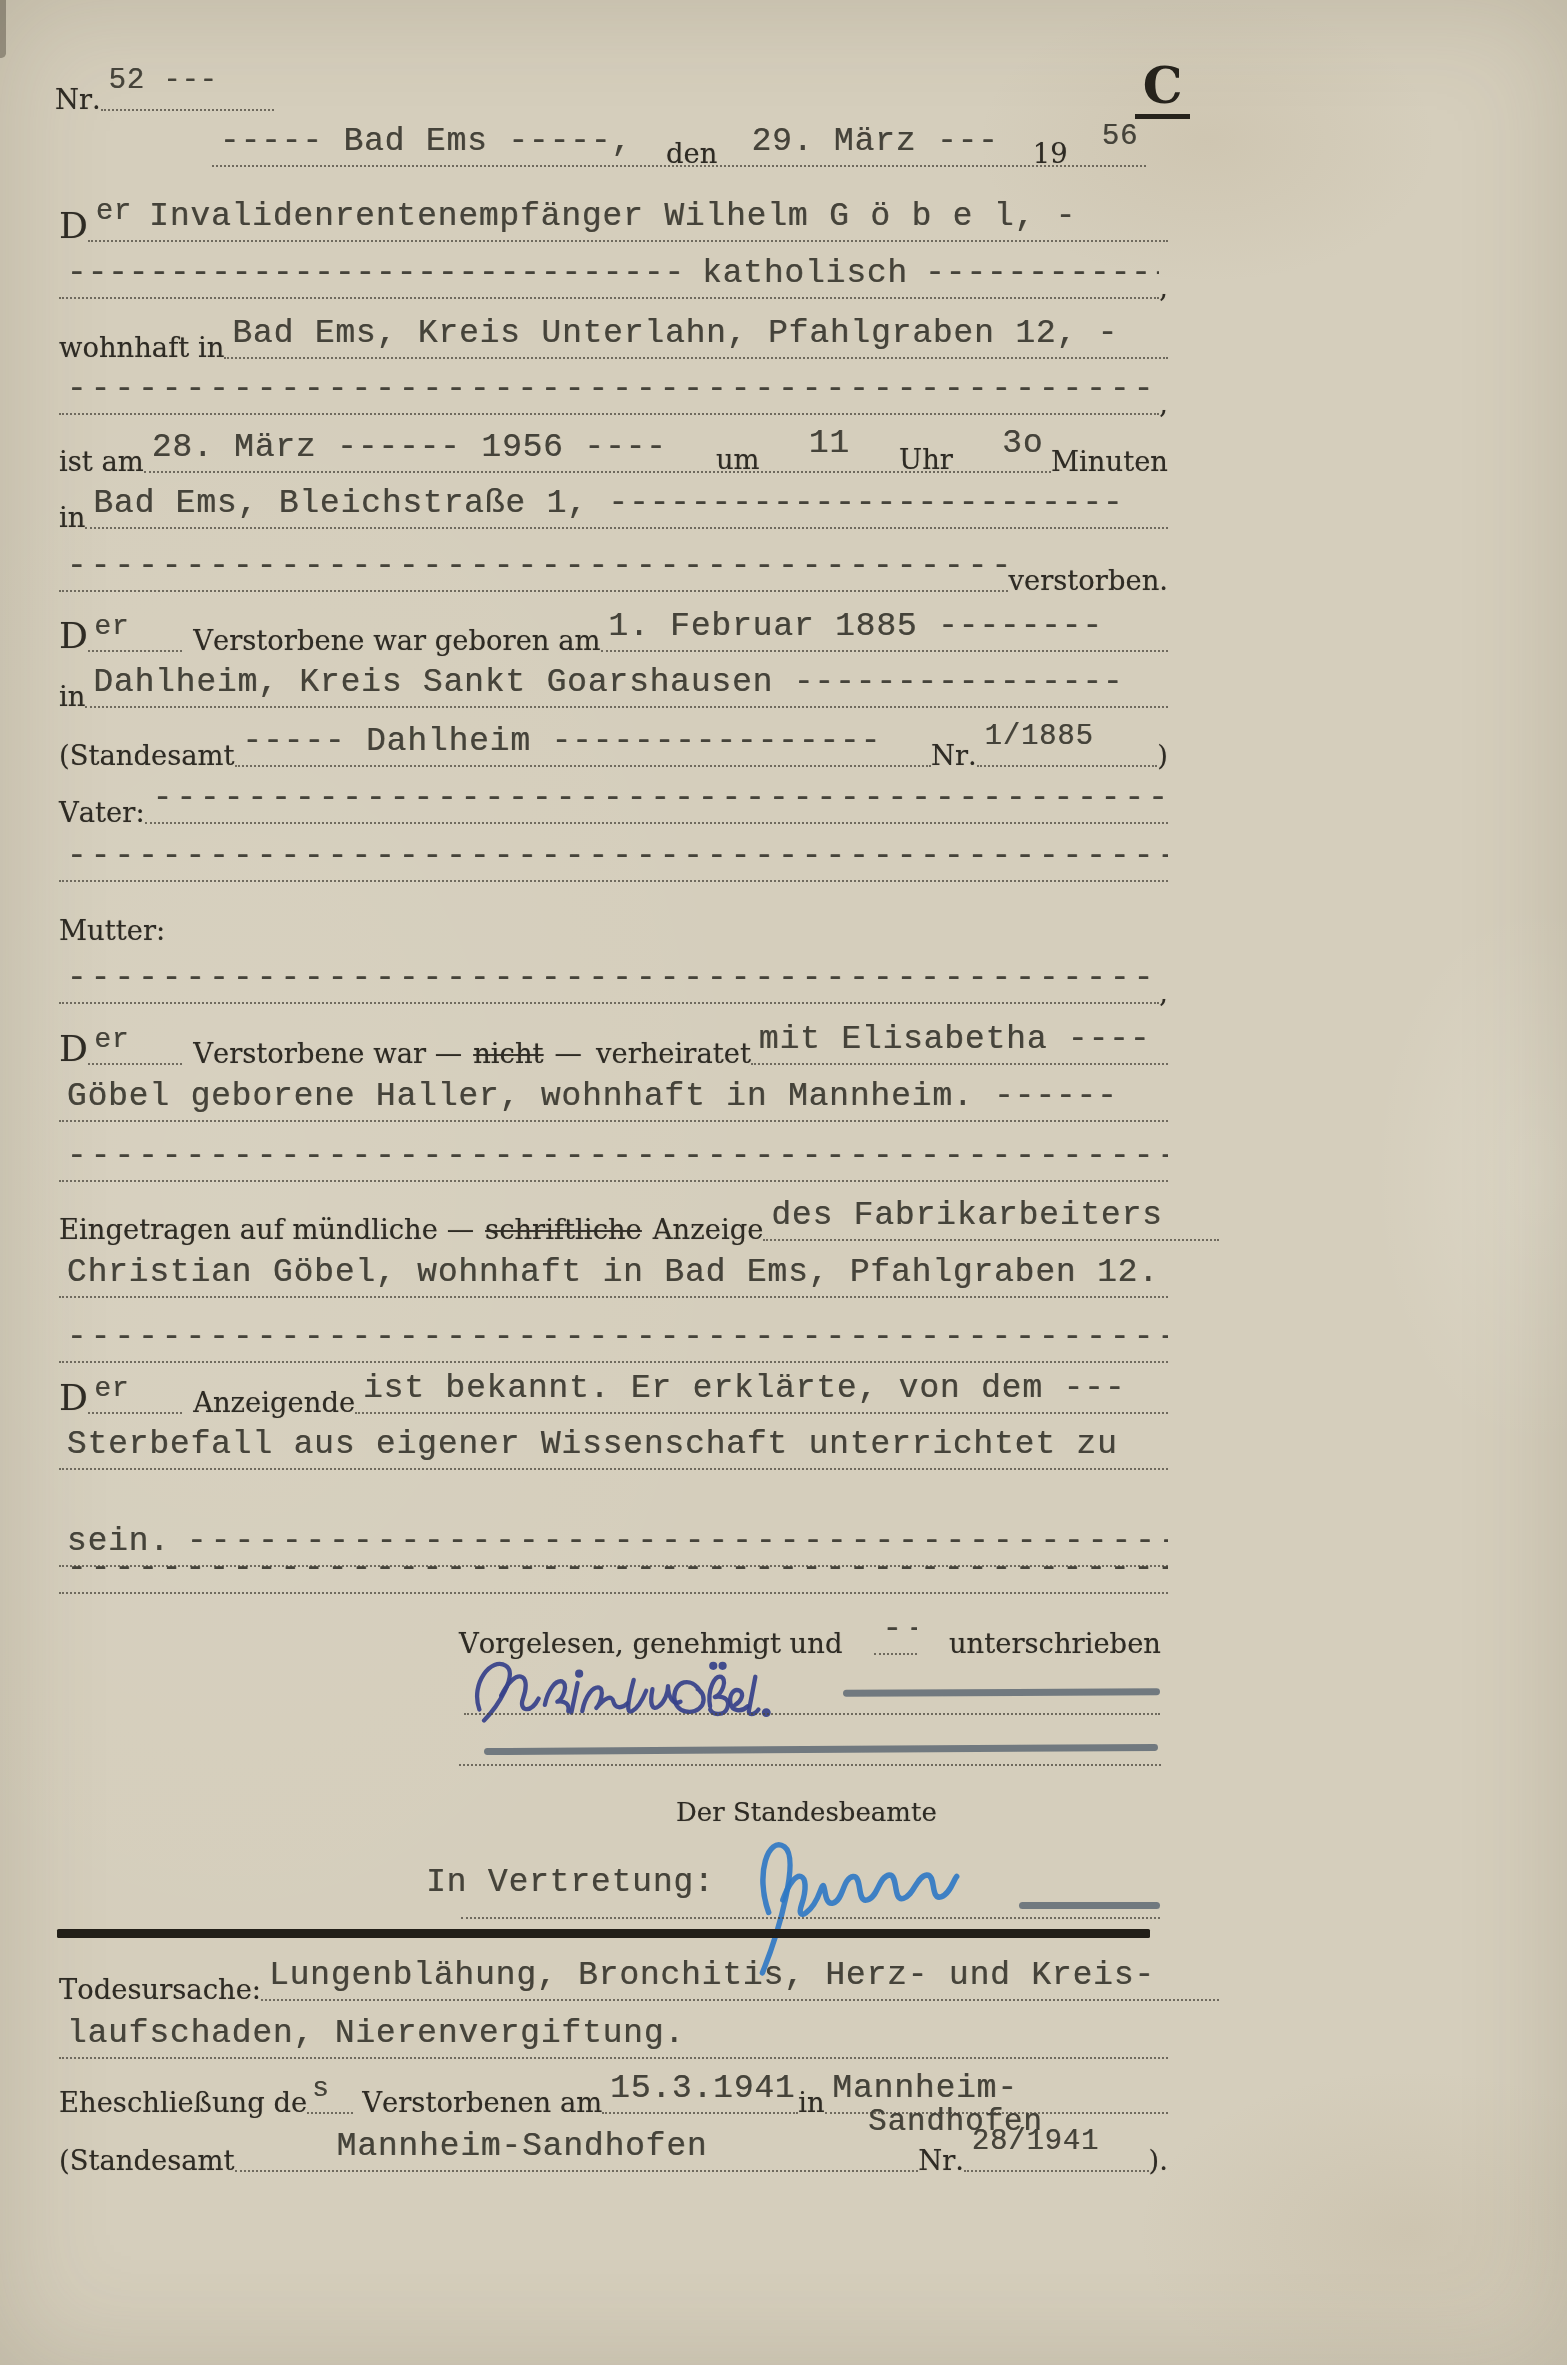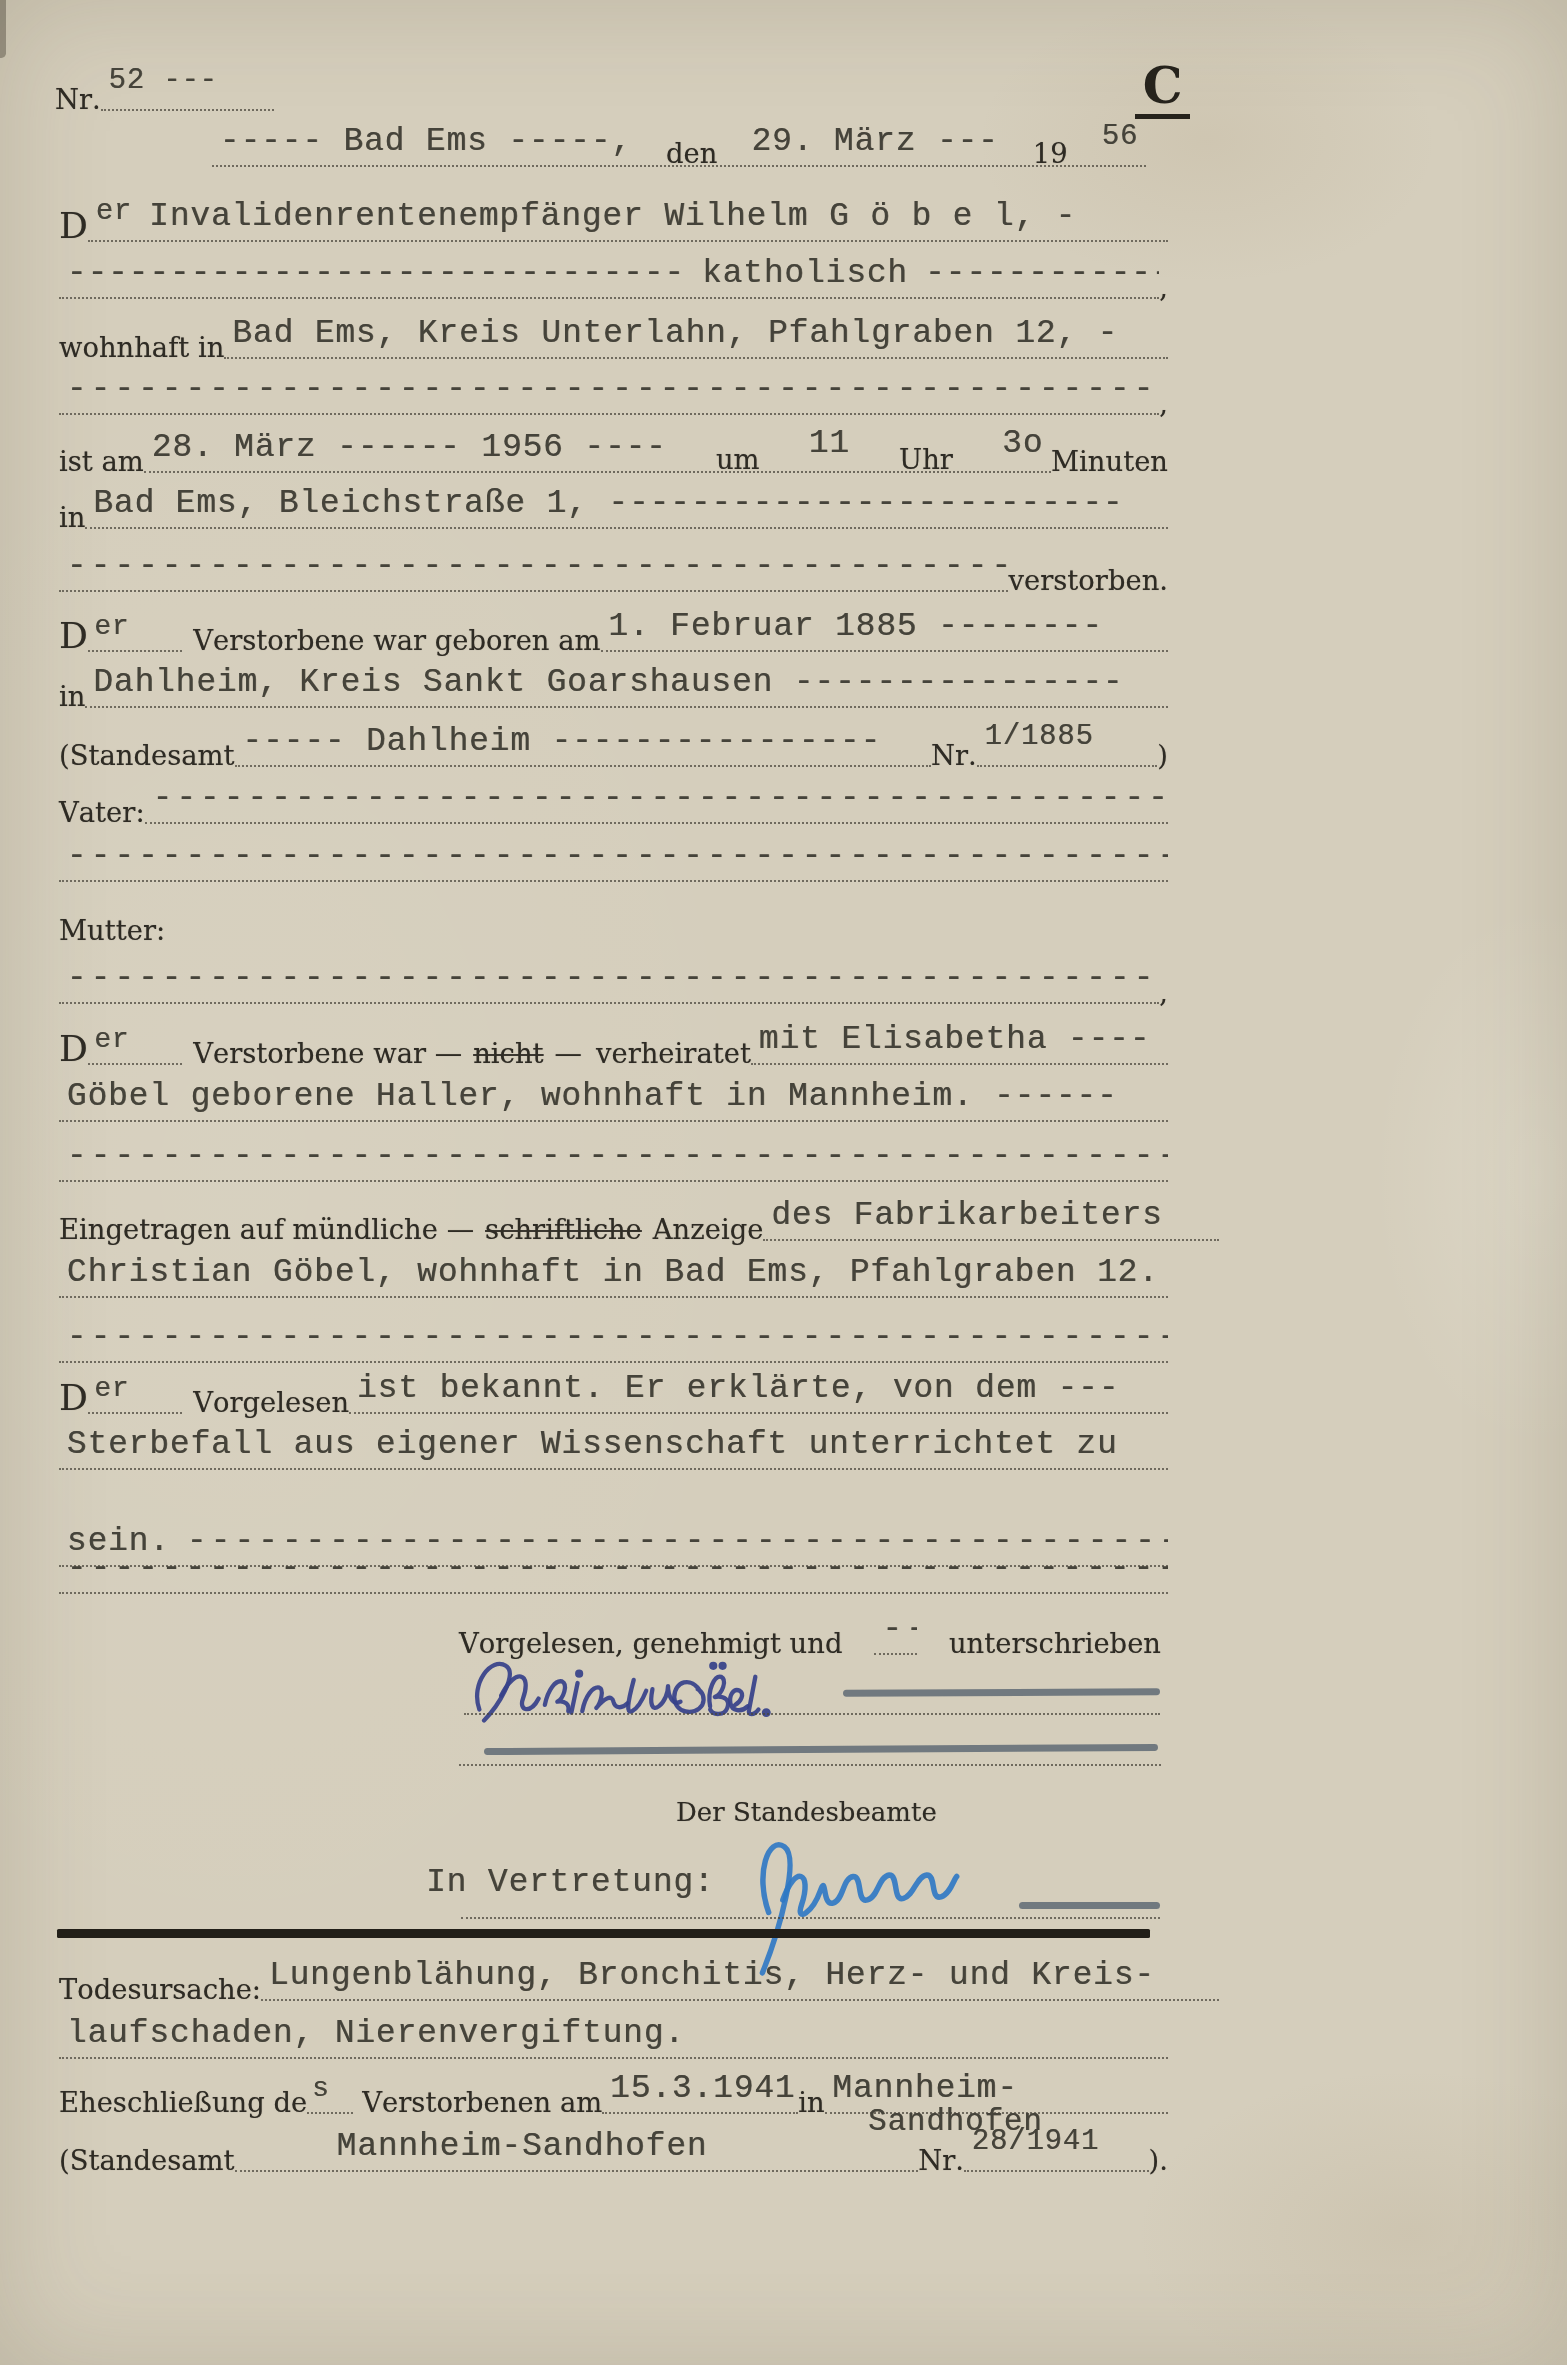--- a/index.html
+++ b/index.html
@@ -235,21 +235,21 @@
     <span class="fill clip">
         <span class="typed dashline">------------------------------------------------------------</span>
       </span>
   </div>
 
   <div class="row" style="left:59px;top:1369px;width:1109px;">
     <span class="printed big-d">D</span>
     <span class="er-slot">
         <span class="typed">er</span>
       </span>
-    <span class="printed">Vorgelesen</span>
+    <span class="printed">Anzeigende</span>
     <span class="fill">
         <span class="typed">ist bekannt. Er erklärte, von dem ---</span>
       </span>
   </div>
 
   <div class="row" style="left:59px;top:1425px;width:1109px;">
     <span class="fill">
         <span class="typed">Sterbefall aus eigener Wissenschaft unterrichtet zu</span>
       </span>
   </div>

